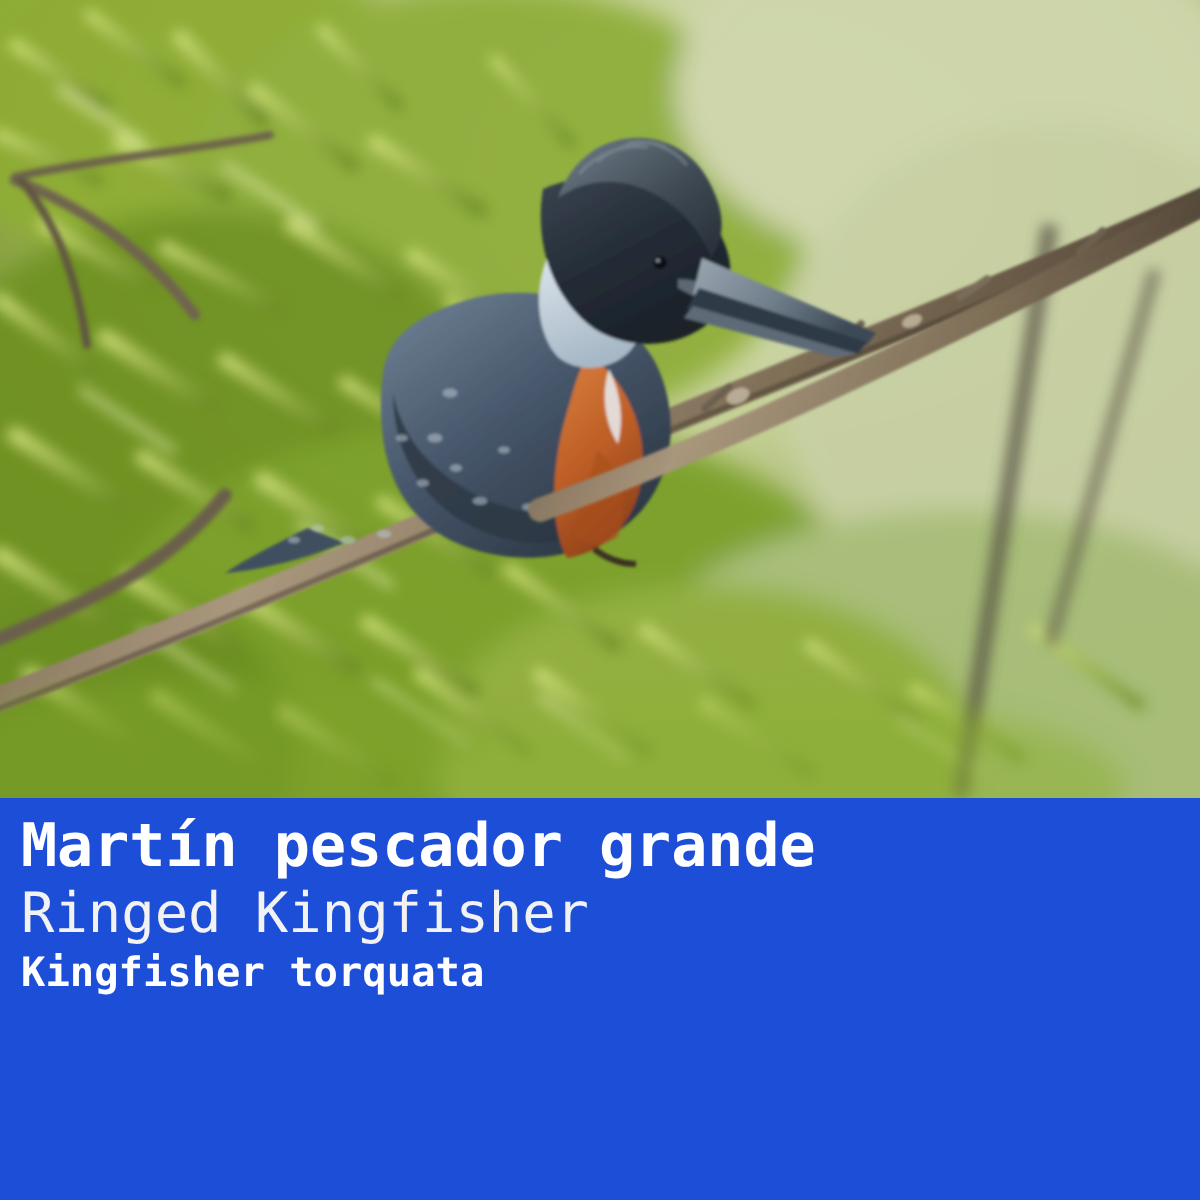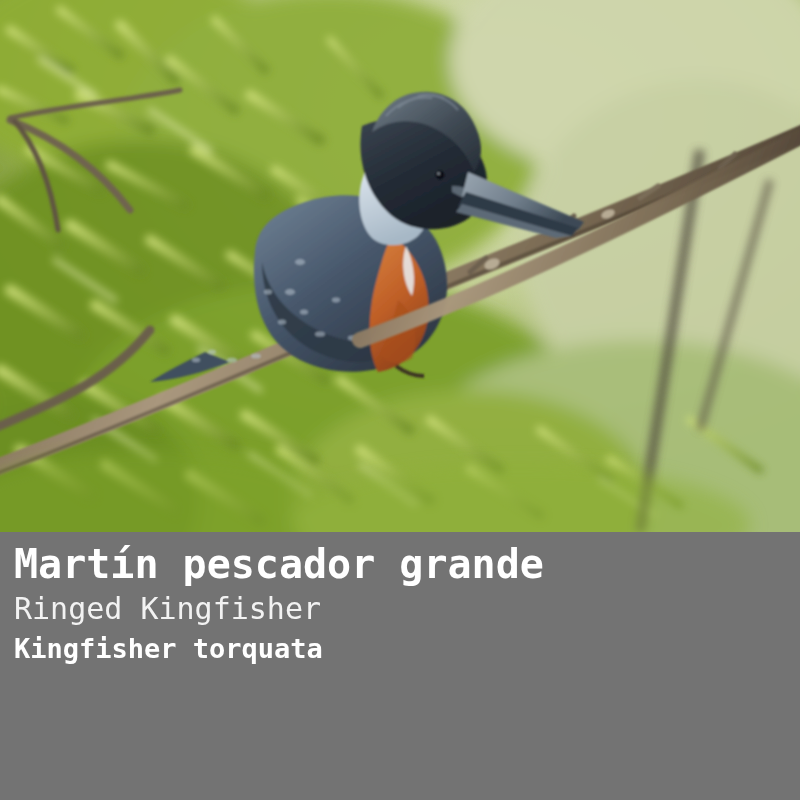--- a/index.html
+++ b/index.html
@@ -5,27 +5,27 @@
   html,body{margin:0;padding:0;background:#000;}
   body{width:800px;height:800px;overflow:hidden;font-family:"DejaVu Sans Mono","Liberation Mono",monospace;}
   .card{position:relative;width:800px;height:800px;background:#000;overflow:hidden;}
 
   
   .photo{position:absolute;left:0;top:0;width:800px;height:532px;overflow:hidden;
          background:#8aa03c;}
   .photo svg{position:absolute;left:0;top:0;width:800px;height:532px;display:block;}
 
   
-  .caption{position:absolute;left:0;top:532px;width:800px;height:268px;background:#737373;overflow:hidden;}
+  .caption{position:absolute;left:0;top:532px;width:800px;height:268px;background:#1d4ed8;overflow:hidden;}
 
   .title-block{position:absolute;left:14px;top:8px;width:800px;}
   .t-line1{display:block;white-space:nowrap;overflow:hidden;width:570px;
            font-size:40px;line-height:48px;font-weight:bold;color:#ffffff;letter-spacing:0px;}
   .t-line2{display:block;white-space:nowrap;overflow:hidden;width:780px;
-           font-size:30px;line-height:42px;font-weight:normal;color:#f2f2f2;}
+           font-size:37px;line-height:42px;font-weight:normal;color:#f2f2f2;}
   .t-line3{display:block;white-space:nowrap;overflow:hidden;width:780px;
            font-size:27px;line-height:38px;font-weight:bold;color:#ffffff;}
 </style>
 </head>
 <body>
 
 <div class="card">
 
   <div class="photo">
     <svg viewBox="0 0 800 532" preserveAspectRatio="none">

